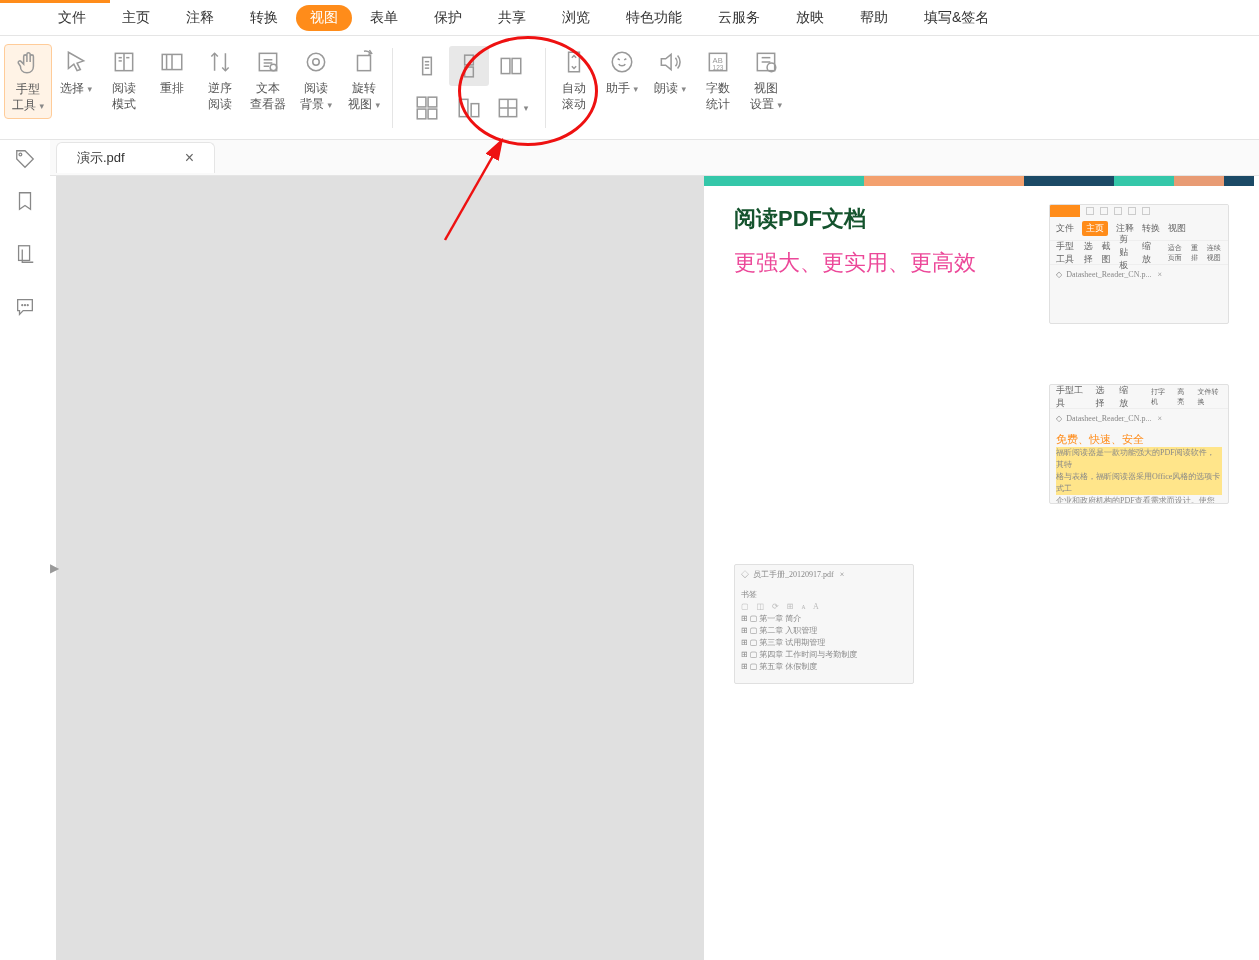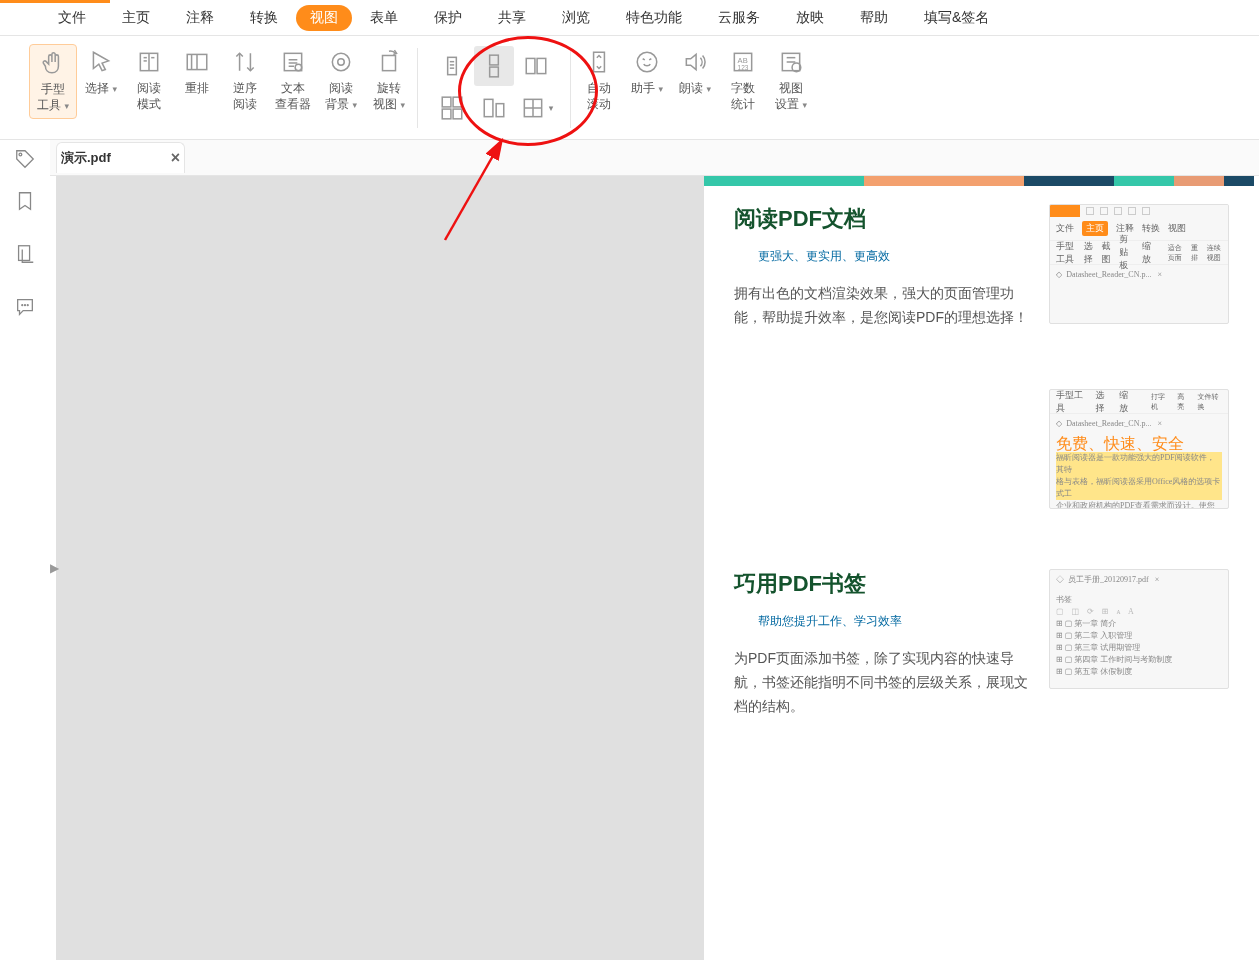--- a/index.html
+++ b/index.html
@@ -7,54 +7,54 @@
 
     
     .menu-bar { display: flex; align-items: center; height: 36px; border-bottom: 1px solid #e5e5e5; padding-left: 40px; }
     .menu-bar::before { content: ''; position: absolute; left: 0; top: 0; width: 110px; height: 3px; background: #ff8c1a; }
     .menu-item { padding: 0 18px; font-size: 14px; color: #333; cursor: pointer; height: 36px; display: flex; align-items: center; }
     .menu-item.active { background: #ff8c1a; color: #fff; border-radius: 14px; height: 26px; padding: 0 14px; }
 
     
     .ribbon { display: flex; align-items: flex-start; height: 104px; border-bottom: 1px solid #e5e5e5; padding: 8px 4px 0; }
     .ribbon-btn { display: flex; flex-direction: column; align-items: center; justify-content: flex-start; width: 48px; padding: 4px 2px; cursor: pointer; border-radius: 4px; }
-    .ribbon-btn.active { background: #fff3e6; border: 1px solid #ffcc99; margin-left: 25px; }
+    .ribbon-btn.active { background: #fff3e6; border: 1px solid #ffcc99; }
     .ribbon-icon { width: 28px; height: 28px; display: flex; align-items: center; justify-content: center; margin-bottom: 4px; color: #999; }
     .ribbon-icon svg { width: 26px; height: 26px; stroke: currentColor; fill: none; stroke-width: 1.4; }
     .ribbon-label { font-size: 12px; line-height: 16px; text-align: center; color: #555; white-space: pre-line; }
     .ribbon-dd { font-size: 9px; color: #888; }
     .ribbon-sep { width: 1px; height: 80px; background: #e5e5e5; margin: 4px 4px 0; }
 
     
     .layout-grid { display: grid; grid-template-columns: repeat(3,40px); grid-template-rows: repeat(2,40px); gap: 2px; padding: 2px 10px; }
     .lg-cell { display: flex; align-items: center; justify-content: center; border-radius: 3px; cursor: pointer; }
     .lg-cell.sel { background: #e8e8e8; }
 
     
     .tab-bar { display: flex; align-items: center; height: 36px; background: #fafafa; border-bottom: 1px solid #e5e5e5; }
     .side-col { width: 50px; display: flex; flex-direction: column; align-items: center; gap: 28px; padding-top: 14px; }
-    .tab { display: flex; align-items: center; background: #fff; border: 1px solid #e5e5e5; border-bottom: none; border-radius: 6px 6px 0 0; padding: 6px 4px; margin-left: 6px; font-size: 13px; font-weight: bold; }
+    .tab { display: flex; align-items: center; background: #fff; border: 1px solid #e5e5e5; border-bottom: none; border-radius: 6px 6px 0 0; padding: 6px 20px; margin-left: 6px; font-size: 13px; }
     .tab .close { margin-left: 60px; font-size: 16px; color: #666; cursor: pointer; }
     .side-icon { color: #888; cursor: pointer; }
     .side-icon svg { width: 22px; height: 22px; stroke: currentColor; fill: none; stroke-width: 1.4; }
 
     
     .content-wrap { display: flex; height: calc(960px - 36px - 104px - 36px); }
     .page-surface { flex: 1; display: flex; background: #e0e0e0; margin-left: 6px; position: relative; }
     .expand-handle { position: absolute; left: -6px; top: 50%; transform: translateY(-50%); color: #999; font-size: 12px; cursor: pointer; }
     .blank-page { flex: 0 0 640px; }
     .right-page { flex: 1; background: #fff; margin-left: 8px; padding: 0; overflow: hidden; }
 
     .top-strip { height: 10px; display: flex; margin-bottom: 18px; }
     .top-strip span { height: 10px; }
 
     .feature { display: flex; padding: 0 30px 60px; gap: 20px; }
     .feature-text { flex: 1; }
     .feature-title { font-size: 22px; font-weight: bold; color: #14532d; margin-bottom: 14px; }
-    .feature-sub { font-size: 12px; color: #0369a1; font-weight: 500; margin-bottom: 16px; margin-left: 24px; }
+    .feature-sub { font-size: 22px; color: #ec4899; font-weight: 500; margin-bottom: 16px; }
     .feature-body { font-size: 14px; color: #555; line-height: 24px; }
     .feature-img { width: 180px; height: 120px; background: #f7f7f7; border: 1px solid #e0e0e0; border-radius: 2px; position: relative; overflow: hidden; }
     .mini-toolbar { height: 24px; display:flex; align-items:center; font-size:9px; gap:8px; padding:0 6px; border-bottom:1px solid #eee;}
     .mini-toolbar .t { color:#666; }
     .mini-toolbar .t.active{ background:#ff8c1a; color:#fff; padding:1px 4px; border-radius:2px;}
     .mini-body { padding:4px 6px; font-size:8px; color:#888; line-height:12px;font-family:Liberation Serif, serif;}
     .mini-top{height:12px; background:linear-gradient(90deg,#ff8c1a 30px,#f7f7f7 30px); display:flex; gap:6px; padding-left:36px; align-items:center;}
     .mini-top i{width:8px;height:8px;border:1px solid #ccc;}
 
     
@@ -319,21 +319,20 @@
           <span style="background: rgb(27, 74, 102); width: 90px;"></span>
           <span style="background: rgb(52, 199, 169); width: 60px;"></span>
           <span style="background: rgb(232, 155, 116); width: 50px;"></span>
           <span style="background: rgb(27, 74, 102); width: 30px;"></span>
         </div>
       <div id="features">
           <div class="feature">
             <div class="feature-text">
               <div class="feature-title">阅读PDF文档</div>
               <div class="feature-sub">更强大、更实用、更高效</div>
-              <div class="feature-body">拥有出色的文档渲染效果，强大的页面管理功能，帮助提升效率，是您阅读PDF的理想选择！</div>
             </div>
             <div class="feature-img">
               <div class="mini-top">
                 <i></i>
                 <i></i>
                 <i></i>
                 <i></i>
                 <i></i>
               </div>
               <div class="mini-toolbar">
@@ -365,33 +364,28 @@
                 <span class="t">手型工具</span>
                 <span class="t">选择</span>
                 <span class="t">缩放</span>
                 <span style="margin-left:auto"></span>
                 <span class="t" style="font-size:7px">打字机</span>
                 <span class="t" style="font-size:7px">高亮</span>
                 <span class="t" style="font-size:7px">文件转换</span>
               </div>
               <div class="mini-body">◇ &nbsp;Datasheet_Reader_CN.p... &nbsp;&nbsp;×</div>
               <div class="mini-body">
-                <div style="color:#ff8c1a;font-size:16px;">免费、快速、安全</div>
+                <div style="color:#ff8c1a;font-size:11px;">免费、快速、安全</div>
                 <div style="background:#ffe58a;margin-top:2px">福昕阅读器是一款功能强大的PDF阅读软件，其特</div>
                 <div style="background:#ffe58a">格与表格，福昕阅读器采用Office风格的选项卡式工</div>
                 <div>企业和政府机构的PDF查看需求而设计。使您批量</div>
               </div>
             </div>
           </div>
           <div class="feature">
-            <div class="feature-text">
-              <div class="feature-title">巧用PDF书签</div>
-              <div class="feature-sub">帮助您提升工作、学习效率</div>
-              <div class="feature-body">为PDF页面添加书签，除了实现内容的快速导航，书签还能指明不同书签的层级关系，展现文档的结构。</div>
-            </div>
             <div class="feature-img">
               <div class="mini-body">◇ &nbsp;员工手册_20120917.pdf &nbsp;&nbsp;×</div>
               <div class="mini-body">
                 <div>书签</div>
                 <div style="color:#bbb;letter-spacing:3px">▢ ◫ ⟳ ⊞ ᴀ A</div>
                 <div>⊞ ▢ 第一章  简介</div>
                 <div>⊞ ▢ 第二章  入职管理</div>
                 <div>⊞ ▢ 第三章  试用期管理</div>
                 <div>⊞ ▢ 第四章  工作时间与考勤制度</div>
                 <div>⊞ ▢ 第五章  休假制度</div>

